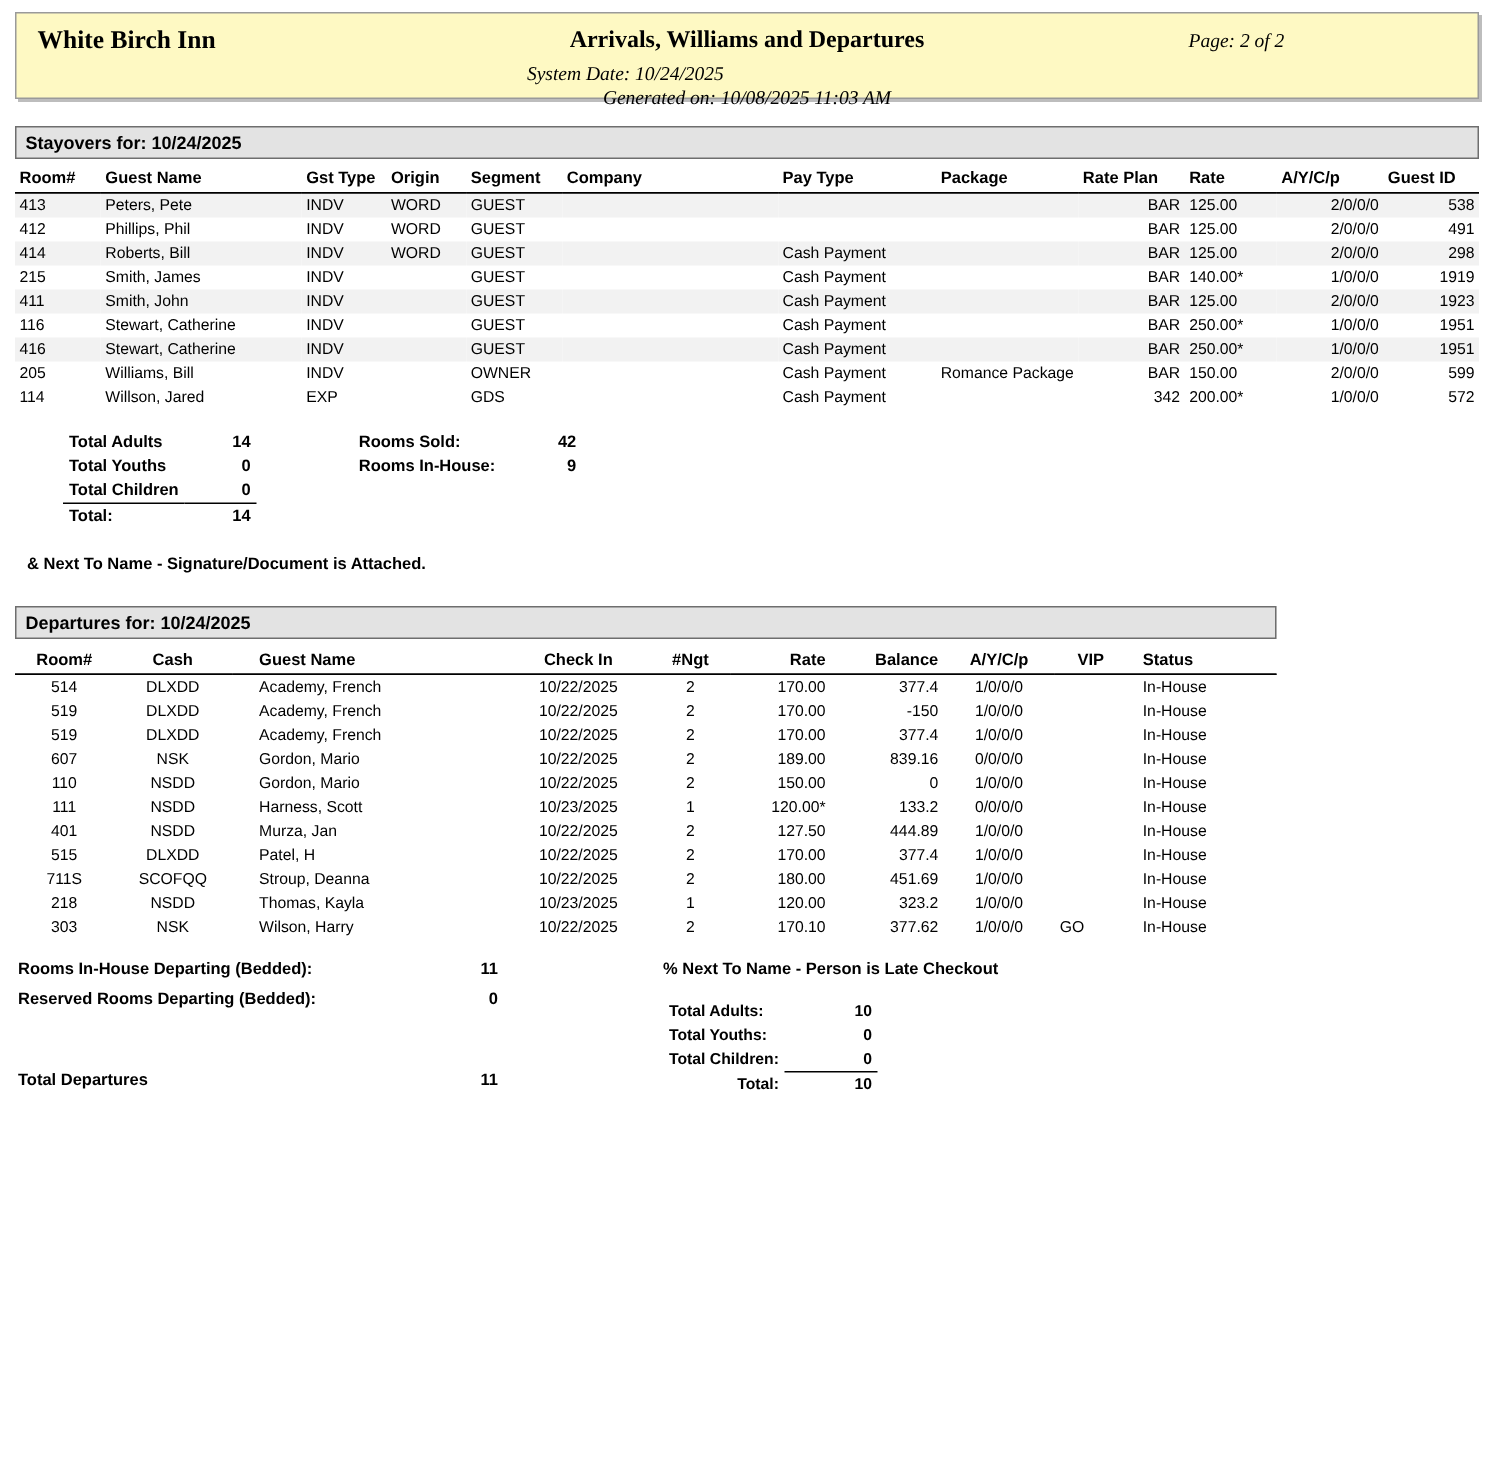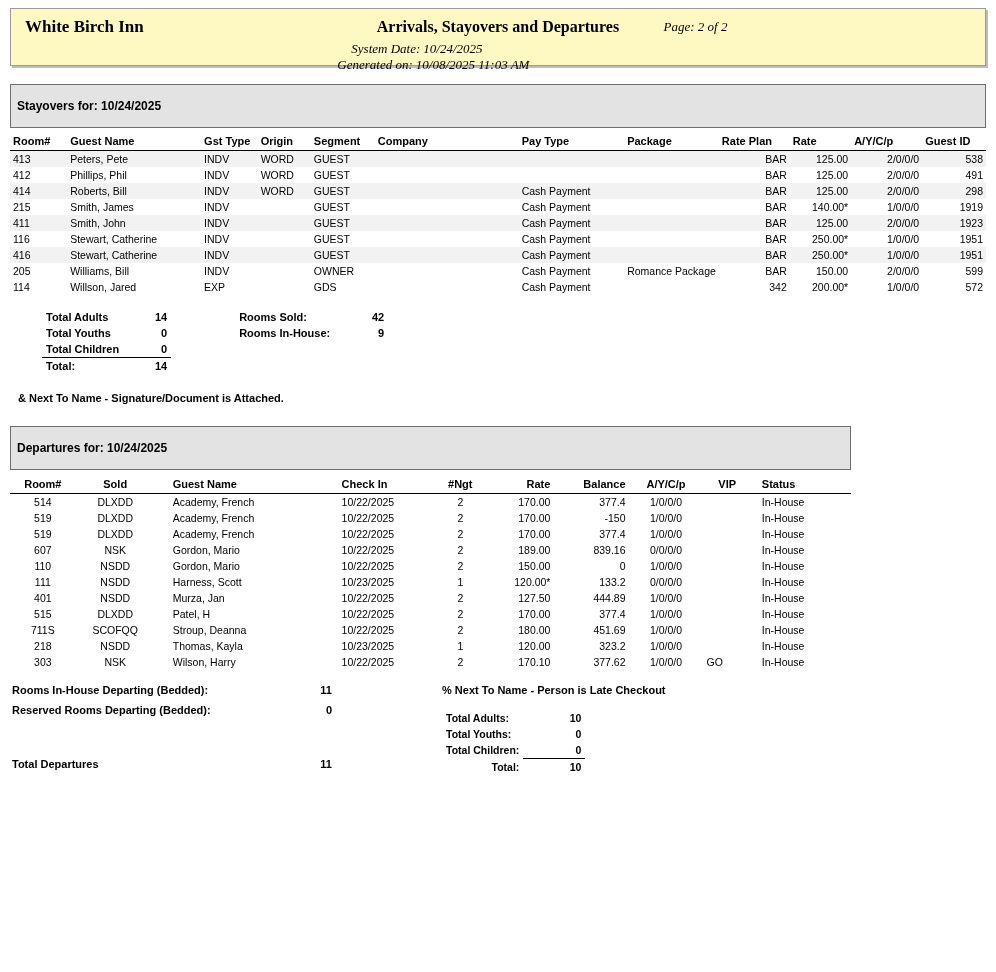--- a/index.html
+++ b/index.html
@@ -42,21 +42,21 @@
     width: 33%;
     padding-left: 14px;
     box-sizing: border-box;
   }
   .hdr-center {
     width: 34%;
     text-align: center;
   }
   .hdr-right {
     width: 33%;
-    text-align: left;
+    text-align: center;
     box-sizing: border-box;
   }
   .hotel-name {
     font-family: "Liberation Serif", serif;
     font-weight: bold;
     font-size: 17px;
   }
   .report-title {
     font-family: "Liberation Serif", serif;
     font-weight: bold;
@@ -78,21 +78,21 @@
     font-size: 13px;
   }
 
   
   .section-bar {
     margin: 0 10px;
     border: 1px solid #6e6e6e;
     background: #e3e3e3;
     font-weight: bold;
     font-size: 12px;
-    padding: 14px 6px;
+    padding: 3px 6px;
     box-sizing: border-box;
   }
   .section-bar.stayovers { margin-top: 18px; width: 976px; }
   .section-bar.departures { width: 841px; }
 
   
   table {
     border-collapse: collapse;
     font-size: 10.5px;
   }
@@ -120,21 +120,21 @@
   
   .c-room   { width: 56px; }
   .c-guest  { width: 142px; }
   .c-gst    { width: 52px; }
   .c-origin { width: 52px; }
   .c-seg    { width: 62px; }
   .c-comp   { width: 168px; }
   .c-pay    { width: 110px; }
   .c-pkg    { width: 82px; }
   .c-plan   { width: 70px; text-align: right; }
-  .c-rate   { width: 62px; text-align: right; }
+  .c-rate   { width: 62px; text-align: left; }
   .c-ayc    { width: 74px; text-align: right; }
   .c-gid    { width: 62px; text-align: right; }
 
   
   .stay-totals {
     margin: 14px 0 0 42px;
     font-size: 11px;
   }
   .stay-totals table { font-size: 11px; }
   .stay-totals td { padding: 2px 4px; }
@@ -163,21 +163,21 @@
     border-bottom: 1px solid #000;
     white-space: nowrap;
   }
   .dep-table td {
     padding: 2px 4px;
     white-space: nowrap;
   }
   .d-room  { width: 60px; text-align: center; }
   .d-type  { width: 74px; text-align: center; }
   .d-guest { width: 170px; text-align: left; padding-left: 18px !important; }
-  .d-chk   { width: 92px; text-align: left; }
+  .d-chk   { width: 92px; text-align: center; }
   .d-ngt   { width: 48px; text-align: center; }
   .d-rate  { width: 62px; text-align: right; }
   .d-bal   { width: 70px; text-align: right; }
   .d-ayc   { width: 68px; text-align: center; }
   .d-vip   { width: 44px; }
   .d-stat  { width: 90px; text-align: left; padding-left: 10px !important; }
 
   .dep-foot {
     position: relative;
     margin: 14px 10px 0 10px;
@@ -232,21 +232,21 @@
 <body>
 
 <div class="page">
 
   <div class="report-header">
     <div class="hdr-row top">
       <div class="hdr-left">
         <span class="hotel-name">White Birch Inn</span>
       </div>
       <div class="hdr-center">
-        <span class="report-title">Arrivals, Stayovers and Departures</span>
+        <span class="report-title">Arrivals, Williams and Departures</span>
       </div>
       <div class="hdr-right">
         <span class="page-no">Page:  2 of 2</span>
       </div>
     </div>
     <div class="hdr-row bottom">
       <div class="hdr-left">
         <span class="sysdate">System Date:</span>
         <span class="sysdate">10/24/2025</span>
       </div>
@@ -444,21 +444,21 @@
 
   <div class="note-line">&amp; Next To Name  -  Signature/Document is Attached.</div>
 
   <div class="dep-wrap">
     <div class="section-bar departures">Departures for:  10/24/2025</div>
 
     <table class="dep-table">
       <thead>
         <tr>
           <th class="d-room">Room#</th>
-          <th class="d-type">Sold</th>
+          <th class="d-type">Cash</th>
           <th class="d-guest">Guest Name</th>
           <th class="d-chk">Check In</th>
           <th class="d-ngt">#Ngt</th>
           <th class="d-rate">Rate</th>
           <th class="d-bal">Balance</th>
           <th class="d-ayc">A/Y/C/p</th>
           <th class="d-vip">VIP</th>
           <th class="d-stat">Status</th>
         </tr>
       </thead>

